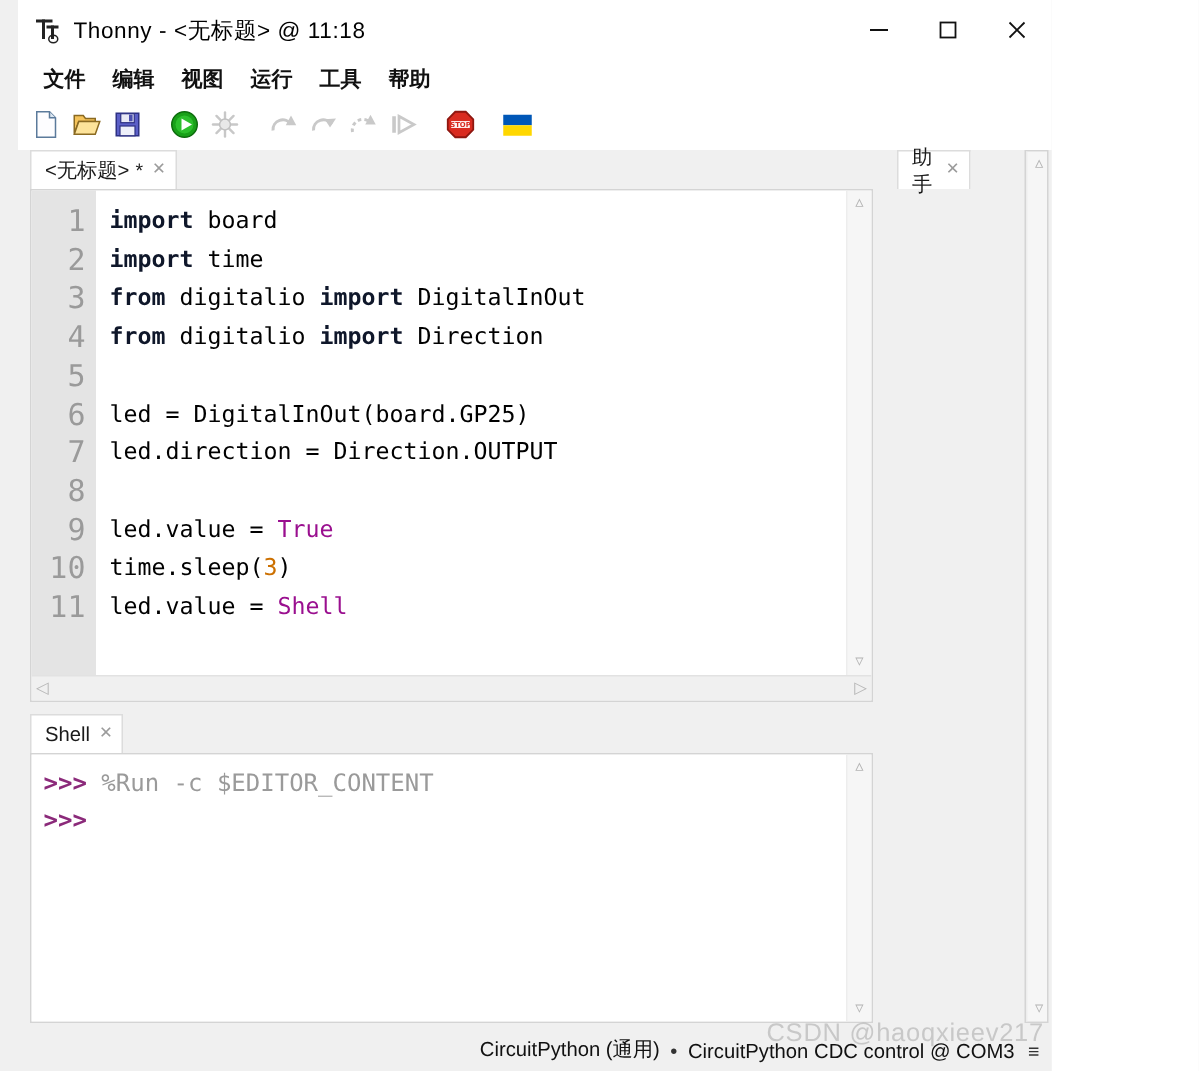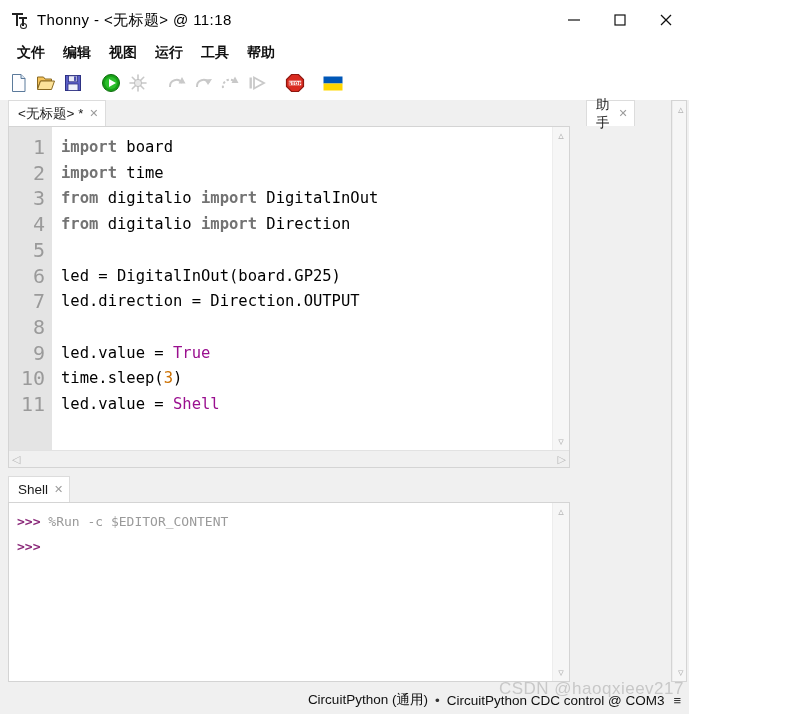--- a/index.html
+++ b/index.html
@@ -6,21 +6,21 @@
     margin: 0; padding: 0;
     width: 799px; height: 714px;
     overflow: hidden;
     background: #ffffff;
     font-family: "Liberation Sans", sans-serif;
   }
   #app {
     position: relative;
     width: 689px; height: 714px;
     background: #f0f0f0;
-    display: flex; flex-direction: column;
+    display: flex; flex-direction: column; padding-left: 12px;
   }
 
   
   .titlebar {
     height: 40px; min-height: 40px;
     background: #ffffff;
     display: flex; align-items: center;
     position: relative;
   }
   .title-left { display: flex; align-items: center; padding-left: 11px; }
@@ -162,21 +162,21 @@
     flex: 1 1 auto;
     background: #ffffff;
     font-family: "DejaVu Sans Mono", monospace;
     font-size: 15.5px; line-height: 25.7px;
     padding: 8px 0 0 9px;
     overflow: hidden;
     white-space: pre;
     color: #000000;
     box-sizing: border-box;
   }
-  .code .kw { color: #737373; font-weight: bold; }
+  .code .kw { color: #0f172a; font-weight: bold; }
   .code .num { color: #cc7000; }
   .code .bool { color: #9a0f8f; font-weight: normal; }
 
   
   .vscroll {
     width: 17px; min-width: 17px;
     background: #f6f6f6;
     border-left: 1px solid #ededed;
     display: flex; flex-direction: column; align-items: center;
     justify-content: space-between;
@@ -194,21 +194,21 @@
     cursor: default;
   }
   .chev { color: #b5b5b5; font-size: 11px; line-height: 1; user-select: none; }
 
   
   .shell-pane { flex: 1 1 auto; }
   .shell-text {
     flex: 1 1 auto;
     background: #ffffff;
     font-family: "DejaVu Sans Mono", monospace;
-    font-size: 13px; line-height: 25px;
+    font-size: 16px; line-height: 25px;
     padding: 6px 0 0 8px;
     white-space: pre;
     overflow: hidden;
     box-sizing: border-box;
   }
   .shell-text .prompt { color: #8b2a7a; font-weight: bold; }
   .shell-text .cmd { color: #9a9a9a; }
 
   
   .assist-body { background: #ffffff; }

